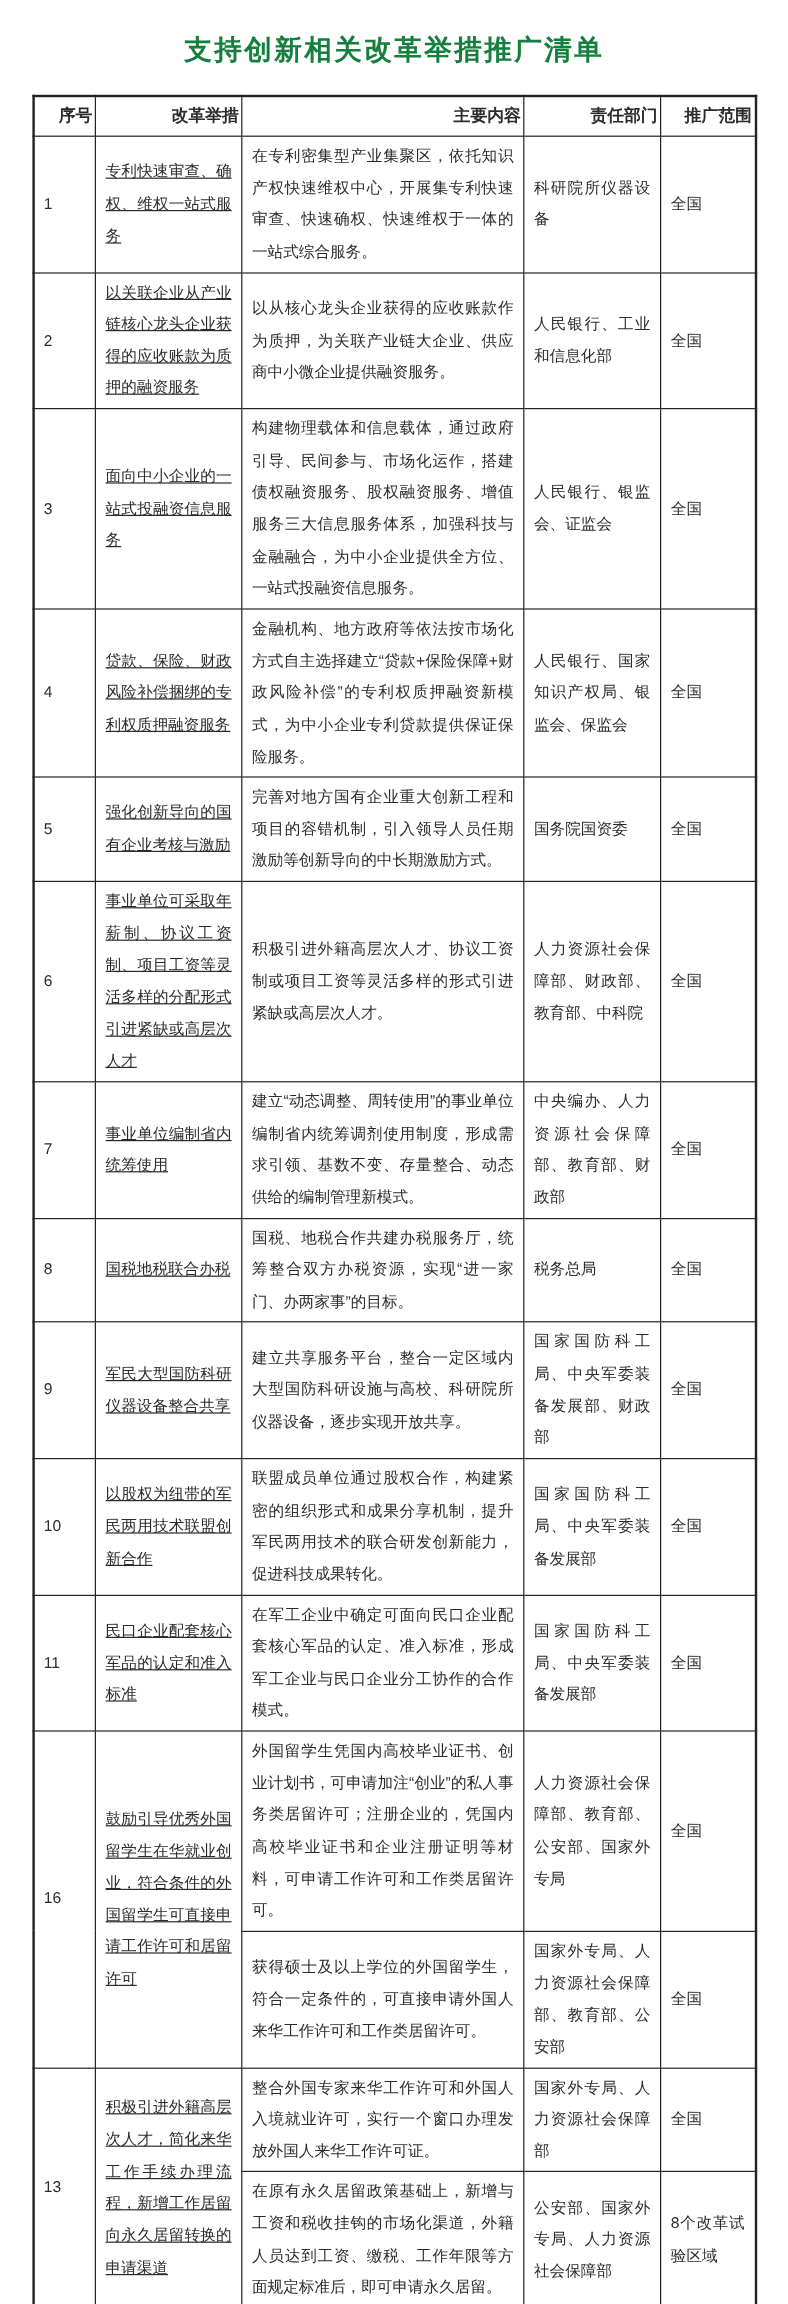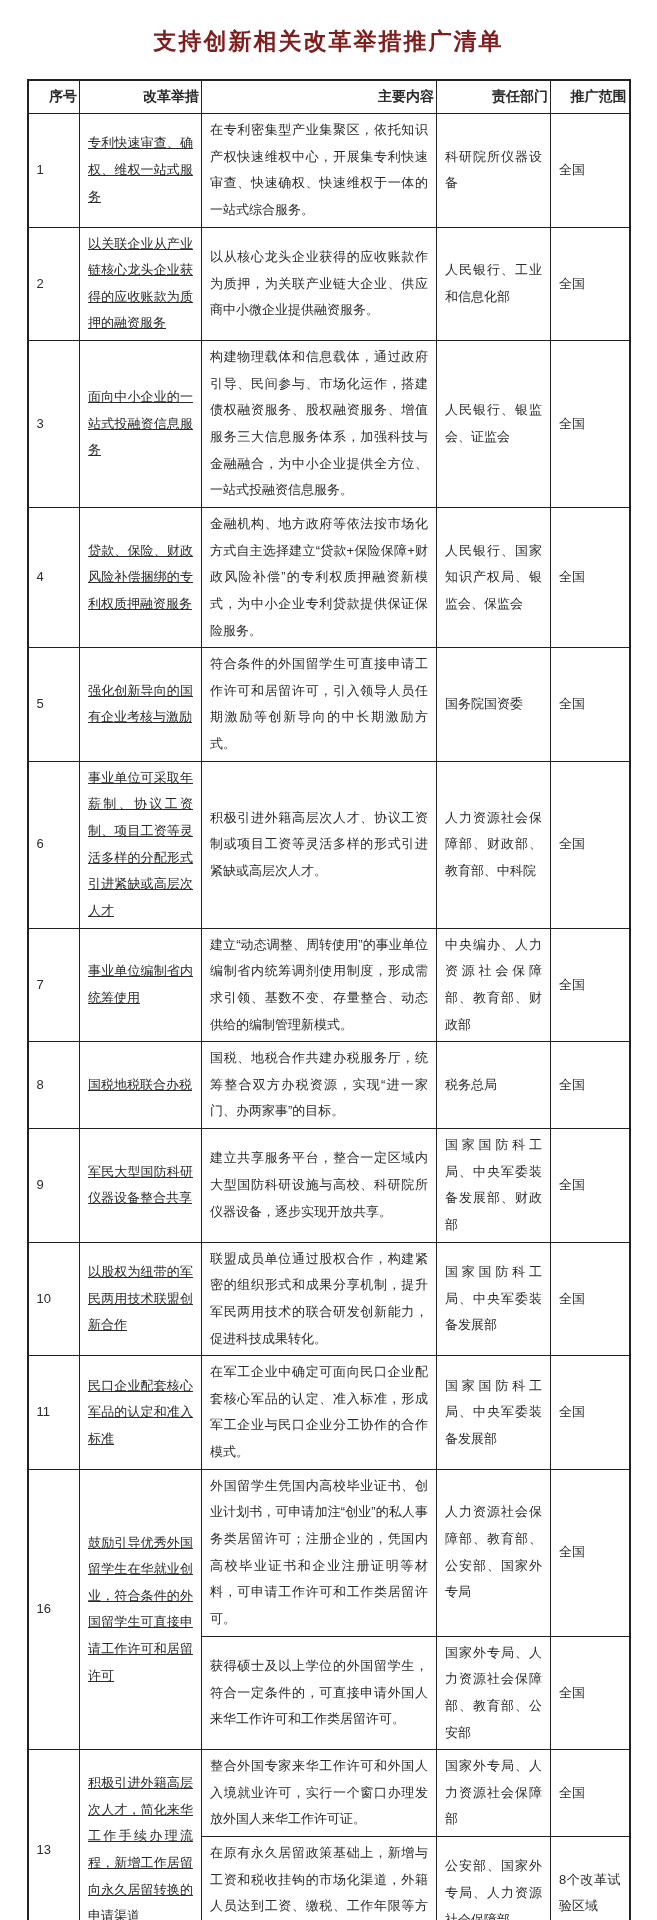--- a/index.html
+++ b/index.html
@@ -54,21 +54,21 @@
   }
   td.c-measure {
     padding: 3px 10px;
     text-decoration: underline;
   }
 </style>
 </head>
 <body>
 
 <div class="page">
-  <h1 class="title" style="color: #7f1d1d;">支持创新相关改革举措推广清单</h1>
+  <h1 class="title" style="color: #15803d;">支持创新相关改革举措推广清单</h1>
   <table class="list">
     <colgroup id="cols">
         <col style="width: 52px;">
         <col style="width: 122px;">
         <col style="width: 235px;">
         <col style="width: 114px;">
         <col style="width: 79px;">
       </colgroup>
     <thead>
       <tr id="headRow">
@@ -104,21 +104,21 @@
         <tr>
           <td class="c-num">4</td>
           <td class="c-measure">贷款、保险、财政风险补偿捆绑的专利权质押融资服务</td>
           <td class="c-content">金融机构、地方政府等依法按市场化方式自主选择建立“贷款+保险保障+财政风险补偿”的专利权质押融资新模式，为中小企业专利贷款提供保证保险服务。</td>
           <td class="c-dept">人民银行、国家知识产权局、银监会、保监会</td>
           <td class="c-scope">全国</td>
         </tr>
         <tr>
           <td class="c-num">5</td>
           <td class="c-measure">强化创新导向的国有企业考核与激励</td>
-          <td class="c-content">符合条件的外国留学生可直接申请工作许可和居留许可，引入领导人员任期激励等创新导向的中长期激励方式。</td>
+          <td class="c-content">完善对地方国有企业重大创新工程和项目的容错机制，引入领导人员任期激励等创新导向的中长期激励方式。</td>
           <td class="c-dept">国务院国资委</td>
           <td class="c-scope">全国</td>
         </tr>
         <tr>
           <td class="c-num">6</td>
           <td class="c-measure">事业单位可采取年薪制、协议工资制、项目工资等灵活多样的分配形式引进紧缺或高层次人才</td>
           <td class="c-content">积极引进外籍高层次人才、协议工资制或项目工资等灵活多样的形式引进紧缺或高层次人才。</td>
           <td class="c-dept">人力资源社会保障部、财政部、教育部、中科院</td>
           <td class="c-scope">全国</td>
         </tr>

